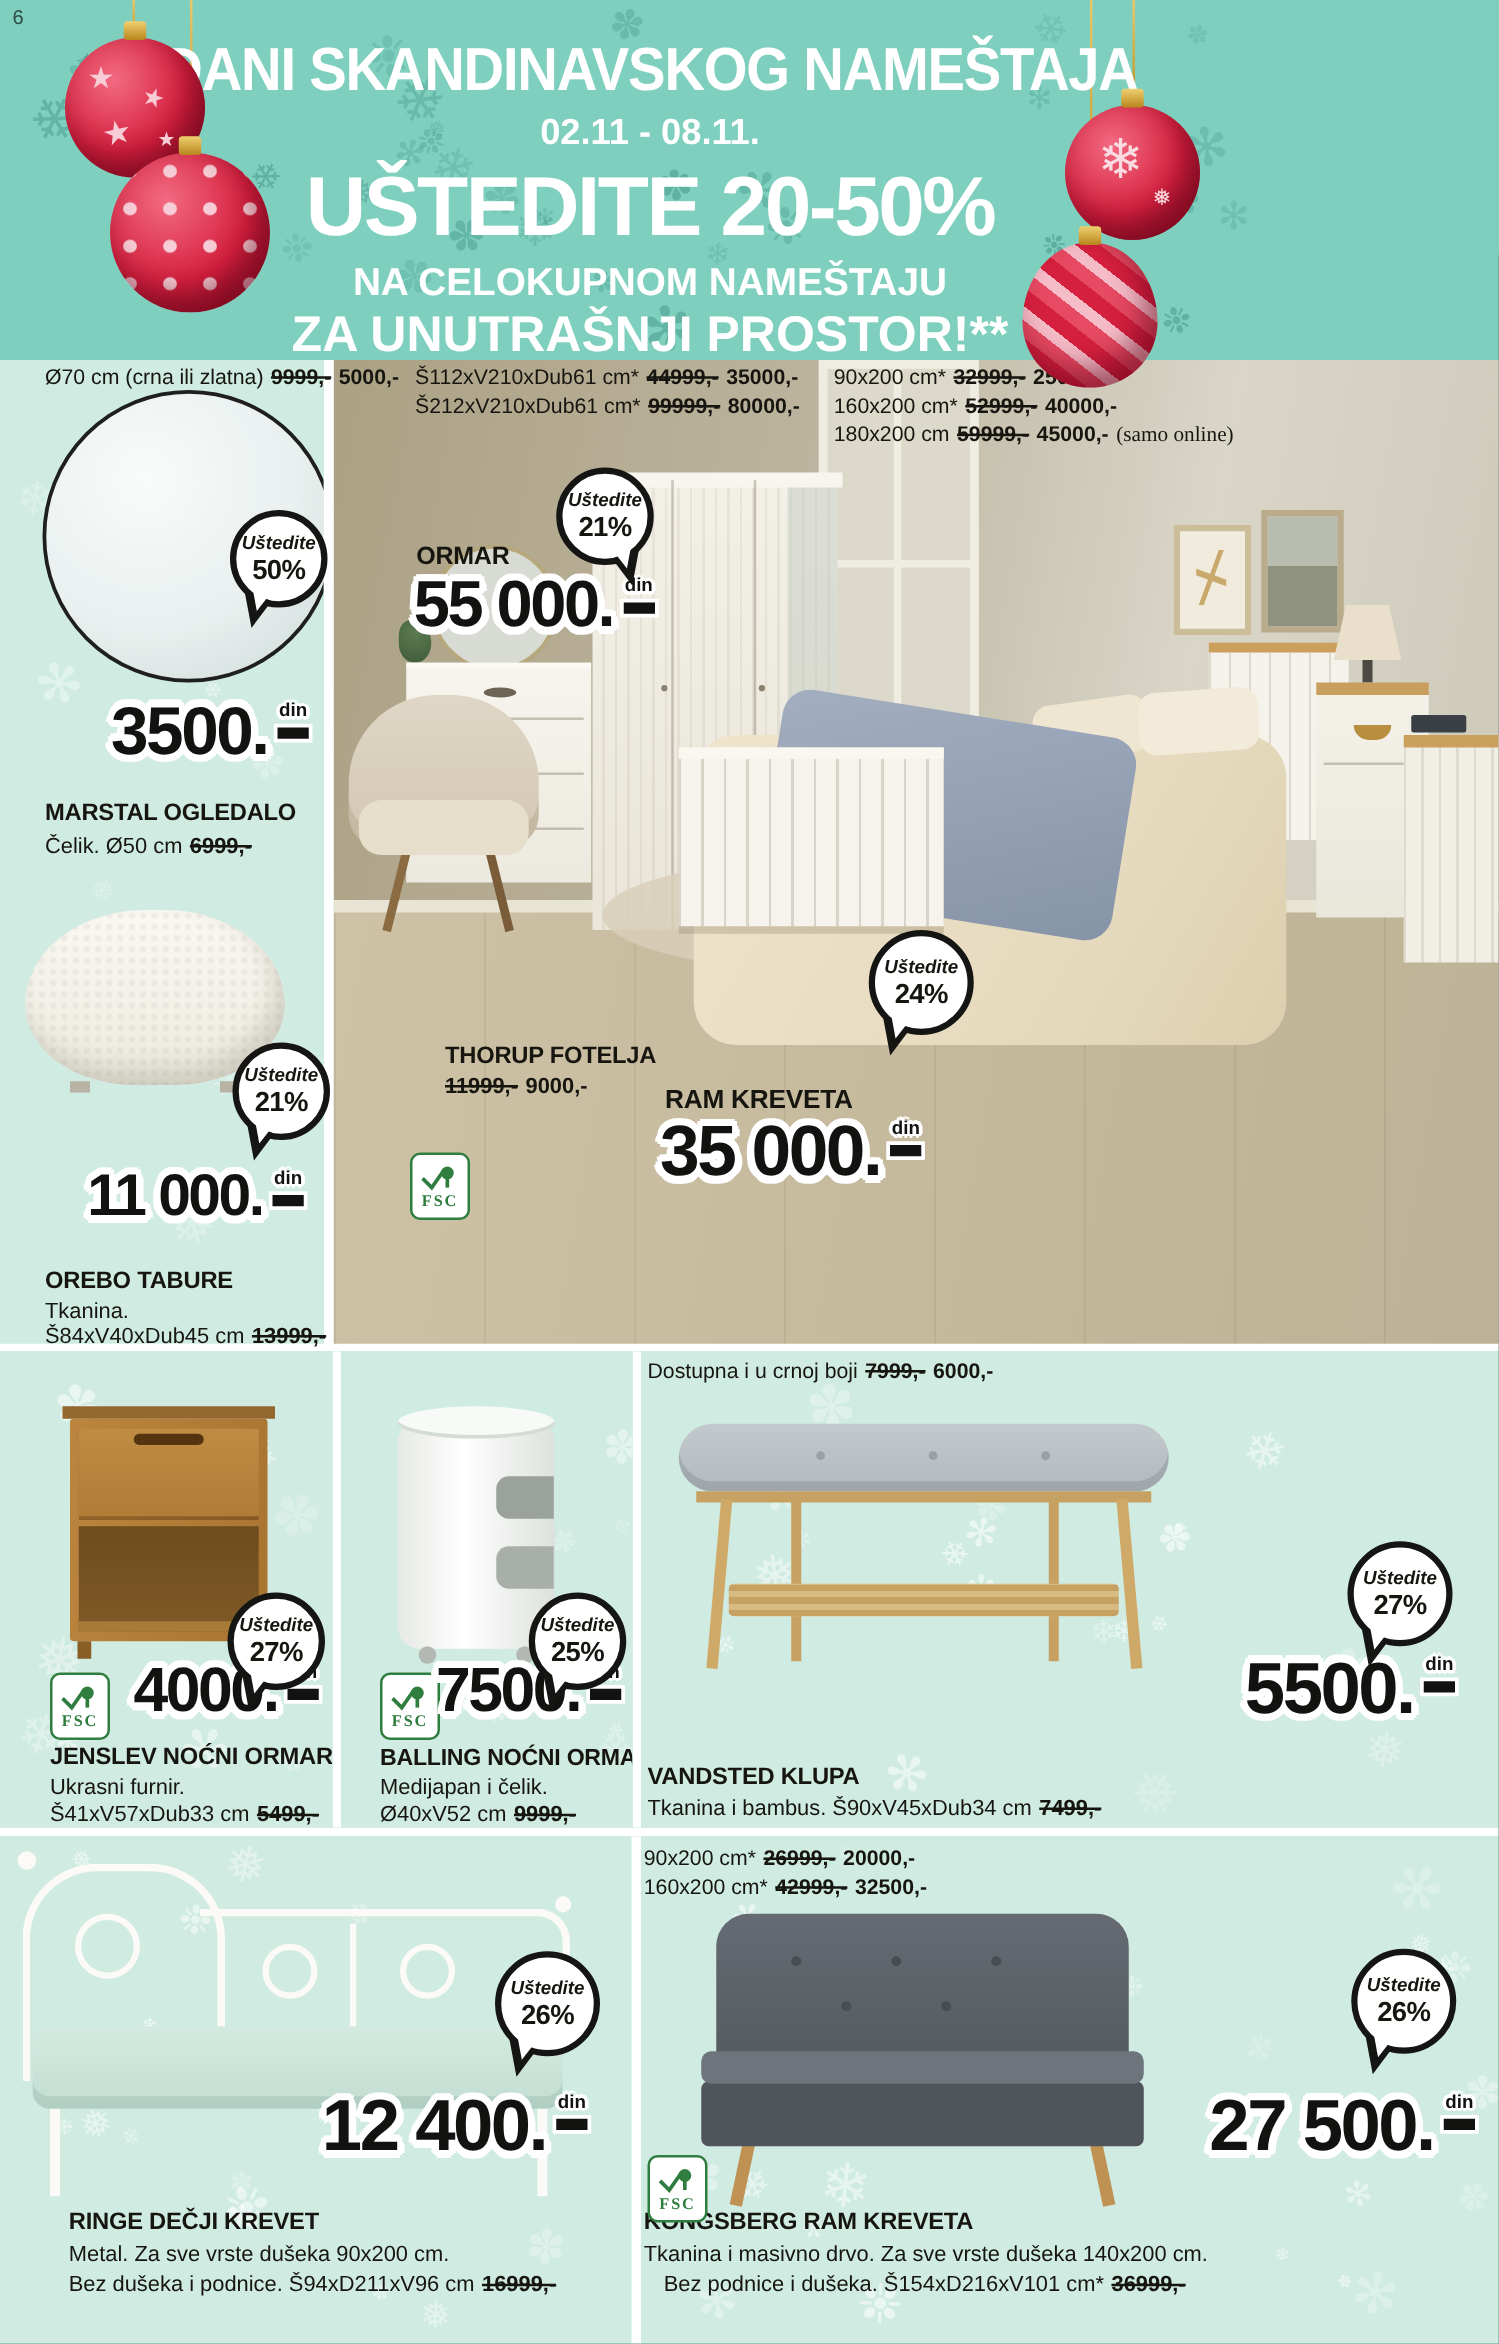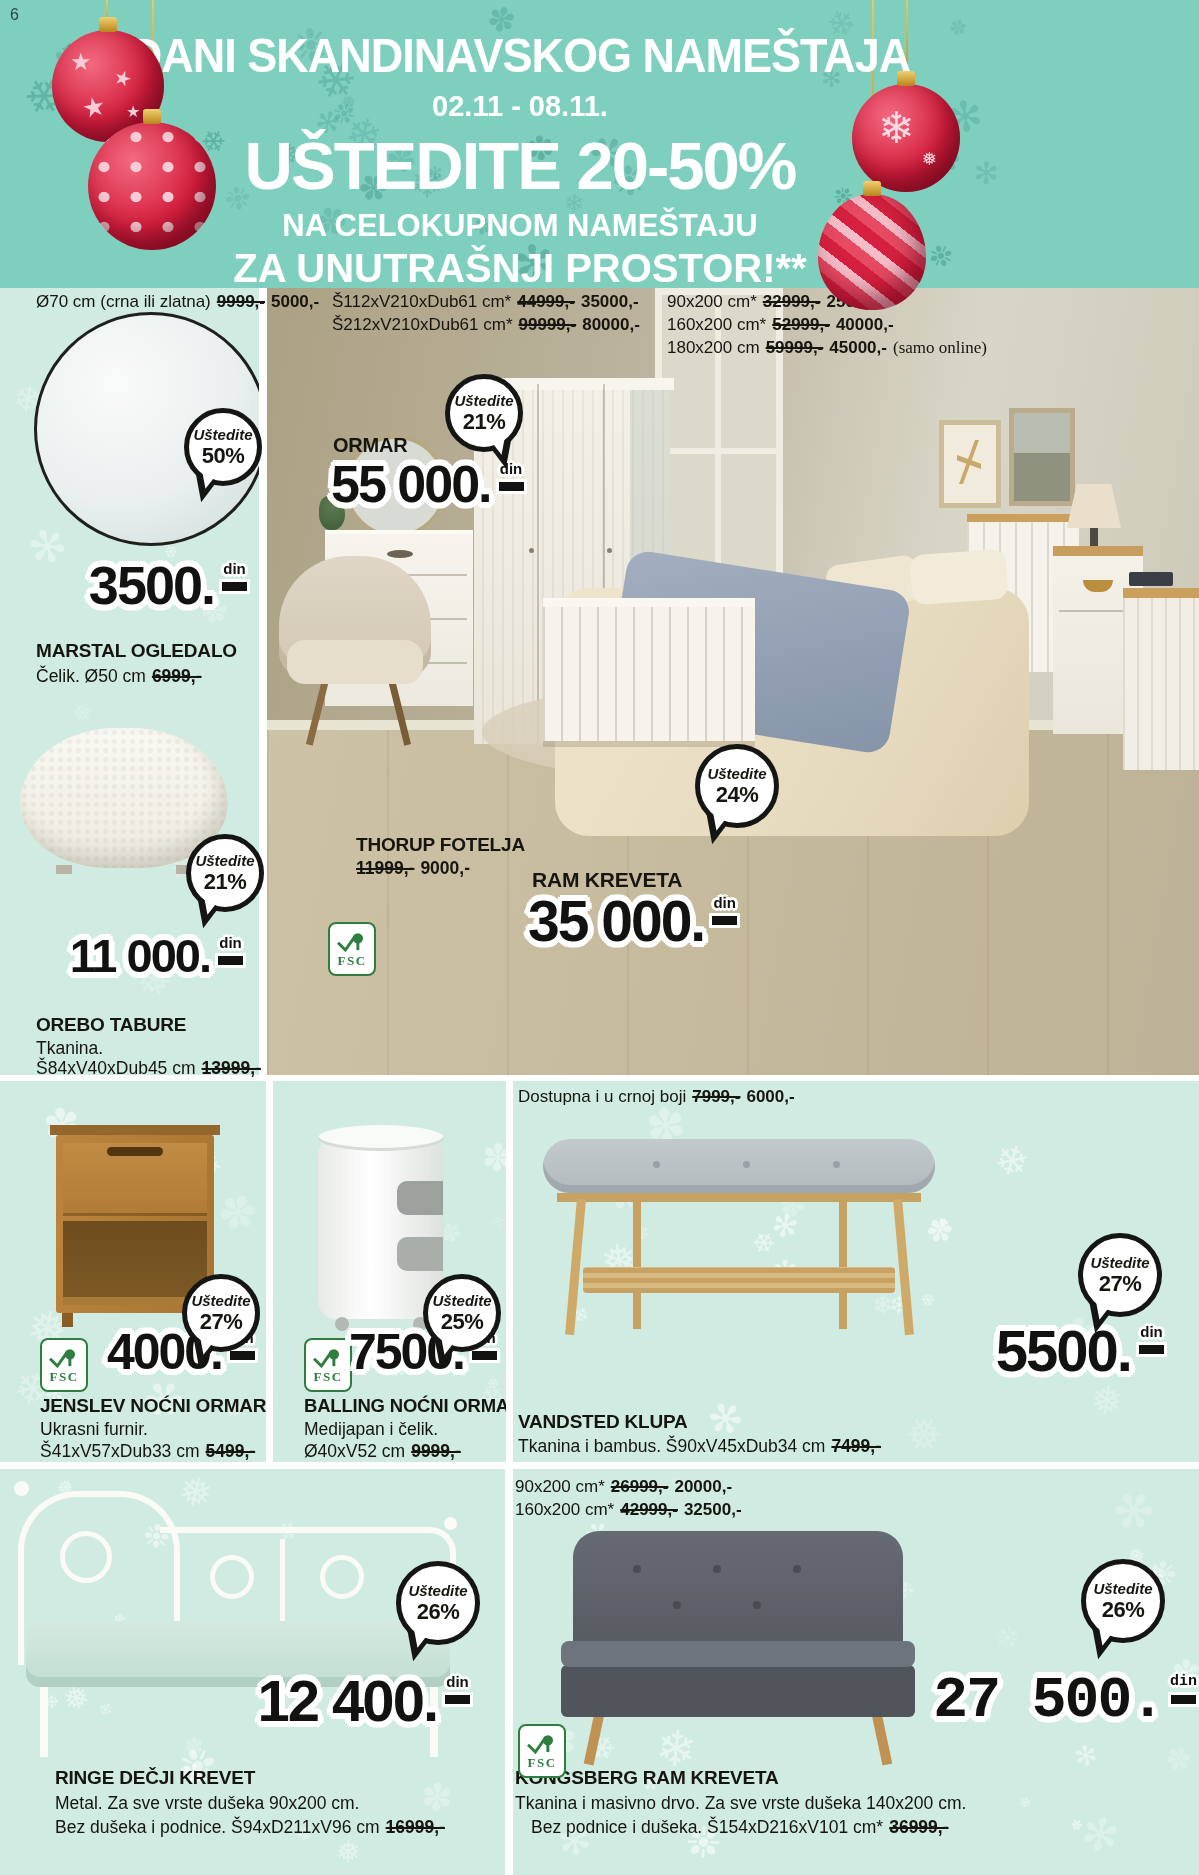--- a/index.html
+++ b/index.html
@@ -530,21 +530,21 @@
       <span class="bp">26%</span>
     </div>
     <div class="fsc" style="left:5px;top:255px;">
       <svg viewBox="0 0 44 30" style="width:34px;height:22px;">
           <path fill="none" stroke="#2f7d3f" stroke-width="4" d="M3 16 L13 26 L27 6"></path>
           <circle cx="30" cy="10" r="7" fill="#2f7d3f"></circle>
           <rect x="28" y="14" width="4" height="12" fill="#2f7d3f"></rect>
         </svg>
       <span class="fsclabel">FSC</span>
     </div>
-    <div class="bigprice" style="right:0;top:204px;font-size:58px;left:auto;font-family:Liberation Mono, monospace;">
+    <div class="bigprice" style="right:16px;top:204px;font-size:58px;left:auto;">
       <span class="amt">27 500.</span>
       <span class="dinblk">
           <span class="din">din</span>
           <span class="dash"></span>
         </span>
     </div>
     <div class="pname" style="left:2px;top:298px;">KONGSBERG RAM KREVETA</div>
     <div class="pdesc" style="left:2px;top:324px;">Tkanina i masivno drvo. Za sve vrste dušeka 140x200 cm.</div>
     <div class="pdesc" style="left:18px;top:348px;text-align:center;"><span>Bez podnice i dušeka. Š154xD216xV101 cm*</span><span class="strike">36999,-</span></div>
   </div>

